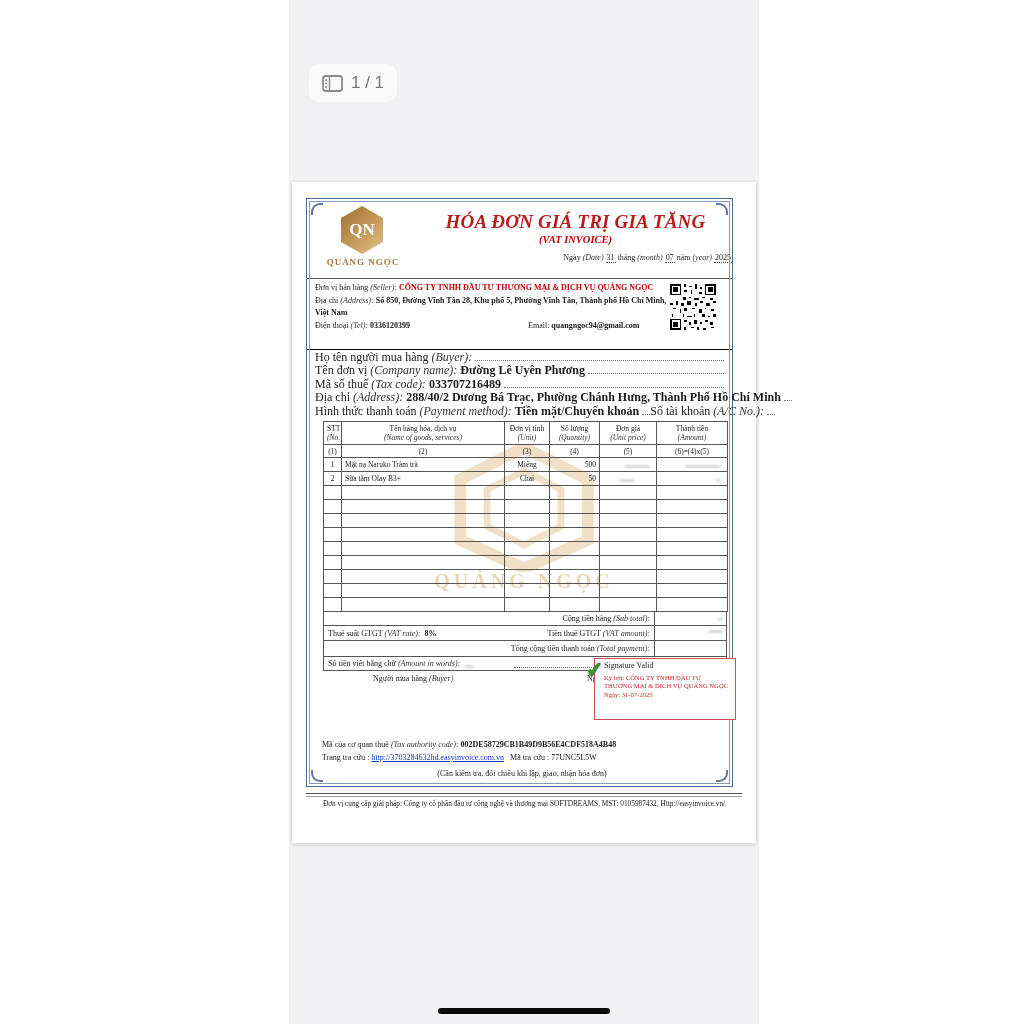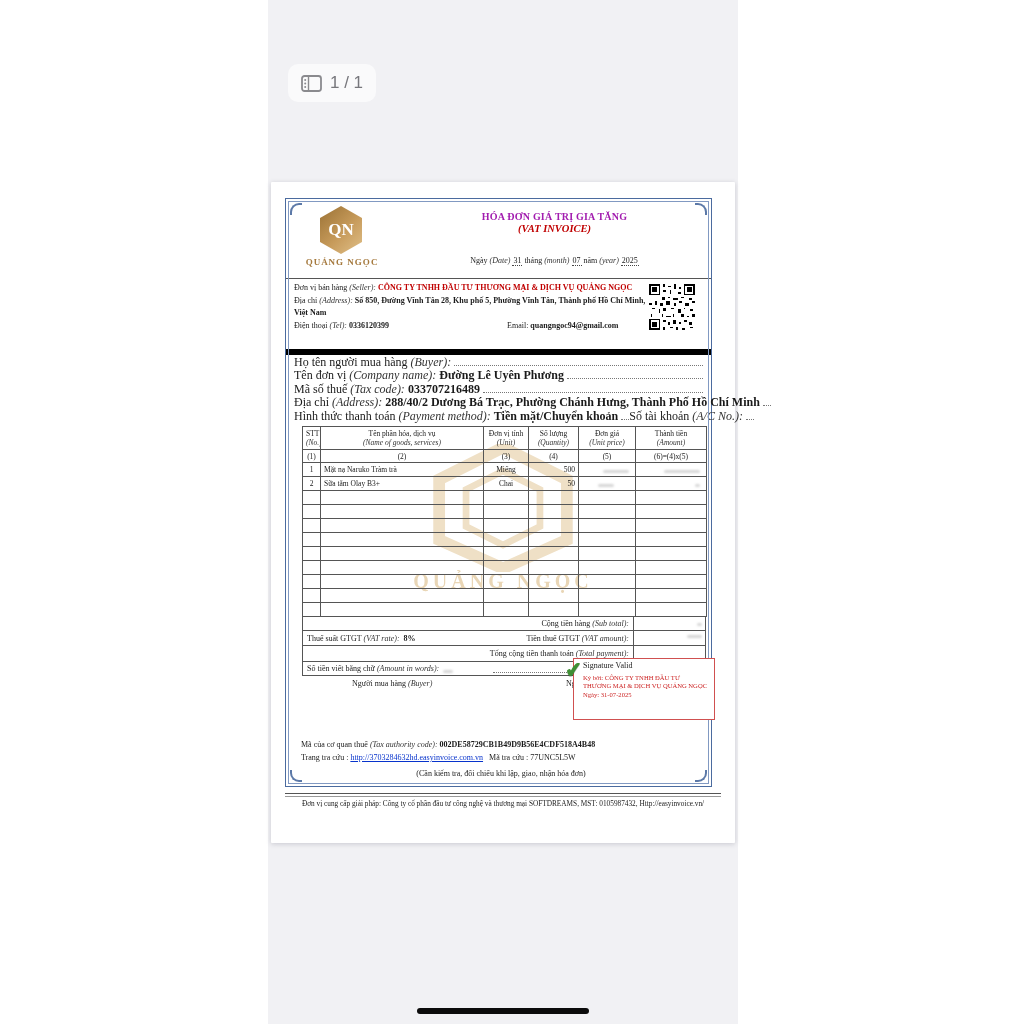--- a/index.html
+++ b/index.html
@@ -1,17 +1,17 @@
 <!DOCTYPE html>
 <html><head>
 <meta charset="utf-8">
 <style>
   html,body{margin:0;padding:0;width:1024px;height:1024px;background:#fff;overflow:hidden;
     font-family:"Liberation Serif","DejaVu Serif",serif;color:#1a1a1a;}
-  .viewer{position:absolute;left:268px;top:0;width:470px;height:1024px;background:#f1f1f4;}
+  .viewer{position:absolute;left:289px;top:0;width:470px;height:1024px;background:#f1f1f4;}
   
   .pill{position:absolute;left:20px;top:64px;display:flex;align-items:center;gap:8px;
     background:#fafafb;border-radius:10px;padding:9px 13px;
     font-family:"Liberation Sans","DejaVu Sans",sans-serif;font-size:17px;color:#77777c;}
   
   .homebar{position:absolute;left:50%;bottom:10px;transform:translateX(-50%);
     width:172px;height:6px;border-radius:3px;background:#0b0b0b;}
   
   .card{position:absolute;left:3px;top:182px;width:464px;height:661px;background:#fff;
     box-shadow:0 1px 5px rgba(60,60,80,.22);border-radius:1px;}
@@ -26,31 +26,31 @@
   
   .hdr{display:flex;height:79px;border-bottom:1px solid #555;}
   .logo-col{width:112px;position:relative;}
   .hex{position:absolute;left:34px;top:7px;width:42px;height:48px;
     clip-path:polygon(50% 0,100% 25%,100% 75%,50% 100%,0 75%,0 25%);
     background:linear-gradient(135deg,#9a7134,#c79b5b 55%,#e0c089);display:flex;align-items:center;justify-content:center;}
   .hex span{color:#fff;font-weight:bold;font-size:17px;letter-spacing:0;}
   .logo-name{position:absolute;left:0;width:112px;top:58px;text-align:center;color:#a5793d;
     font-weight:bold;font-size:9px;letter-spacing:1px;}
   .center-col{flex:1;text-align:center;padding-top:12px;}
-  .title{color:#a21caf;font-weight:bold;font-size:10px;letter-spacing:.2px;}
+  .title{color:#b91c1c;font-weight:bold;font-size:19px;letter-spacing:.2px;font-style:italic;}
   .subtitle{color:#c00000;font-weight:bold;font-style:italic;font-size:10.5px;margin-top:1px;}
-  .dateline{font-size:8px;margin-top:22px;color:#222;}
+  .dateline{font-size:8px;margin-top:8px;color:#222;text-align:right;}
   .dateline .num{border-bottom:1px dotted #444;padding:0 1px;}
   .right-col{width:106px;border-left:1px solid #555;padding:10px 4px 0 7px;font-size:8px;line-height:12px;}
   .no-val{color:#c00000;font-weight:bold;font-size:11px;}
   .en{font-style:italic;color:#333;}
   .vl{font-weight:bold;}
   .red{color:#c00000;}
   
-  .sec1{position:relative;height:67px;border-bottom:6px solid #000000;padding:3px 8px 0 8px;
+  .sec1{position:relative;height:67px;border-bottom:1px solid #000000;padding:3px 8px 0 8px;
     font-size:8px;line-height:12.6px;}
   .sec1 .wrap{padding-right:56px;}
   .qr{position:absolute;right:16px;top:5px;}
   .telrow{display:flex;}
   .telrow .em{margin-left:118px;}
   .sec2{height:68px;padding:1px 8px 0 8px;font-size:12px;line-height:13.4px;}
   .ln{display:flex;align-items:baseline;white-space:nowrap;}
   .dots{flex:1;border-bottom:1px dotted #777;height:7px;margin-left:3px;min-width:8px;}
   .gap{width:10px;}
   
@@ -279,21 +279,21 @@
               <col style="width:57px">
               <col style="width:71px">
             </colgroup>
           <tbody>
               <tr class="hrow">
             <th>
                   <div>STT</div>
                   <div class="en">(No.)</div>
                 </th>
             <th>
-                  <div>Tên phần hóa, dịch vụ</div>
+                  <div>Tên hàng hóa, dịch vụ</div>
                   <div class="en">(Name of goods, services)</div>
                 </th>
             <th>
                   <div>Đơn vị tính</div>
                   <div class="en">(Unit)</div>
                 </th>
             <th>
                   <div>Số lượng</div>
                   <div class="en">(Quantity)</div>
                 </th>

